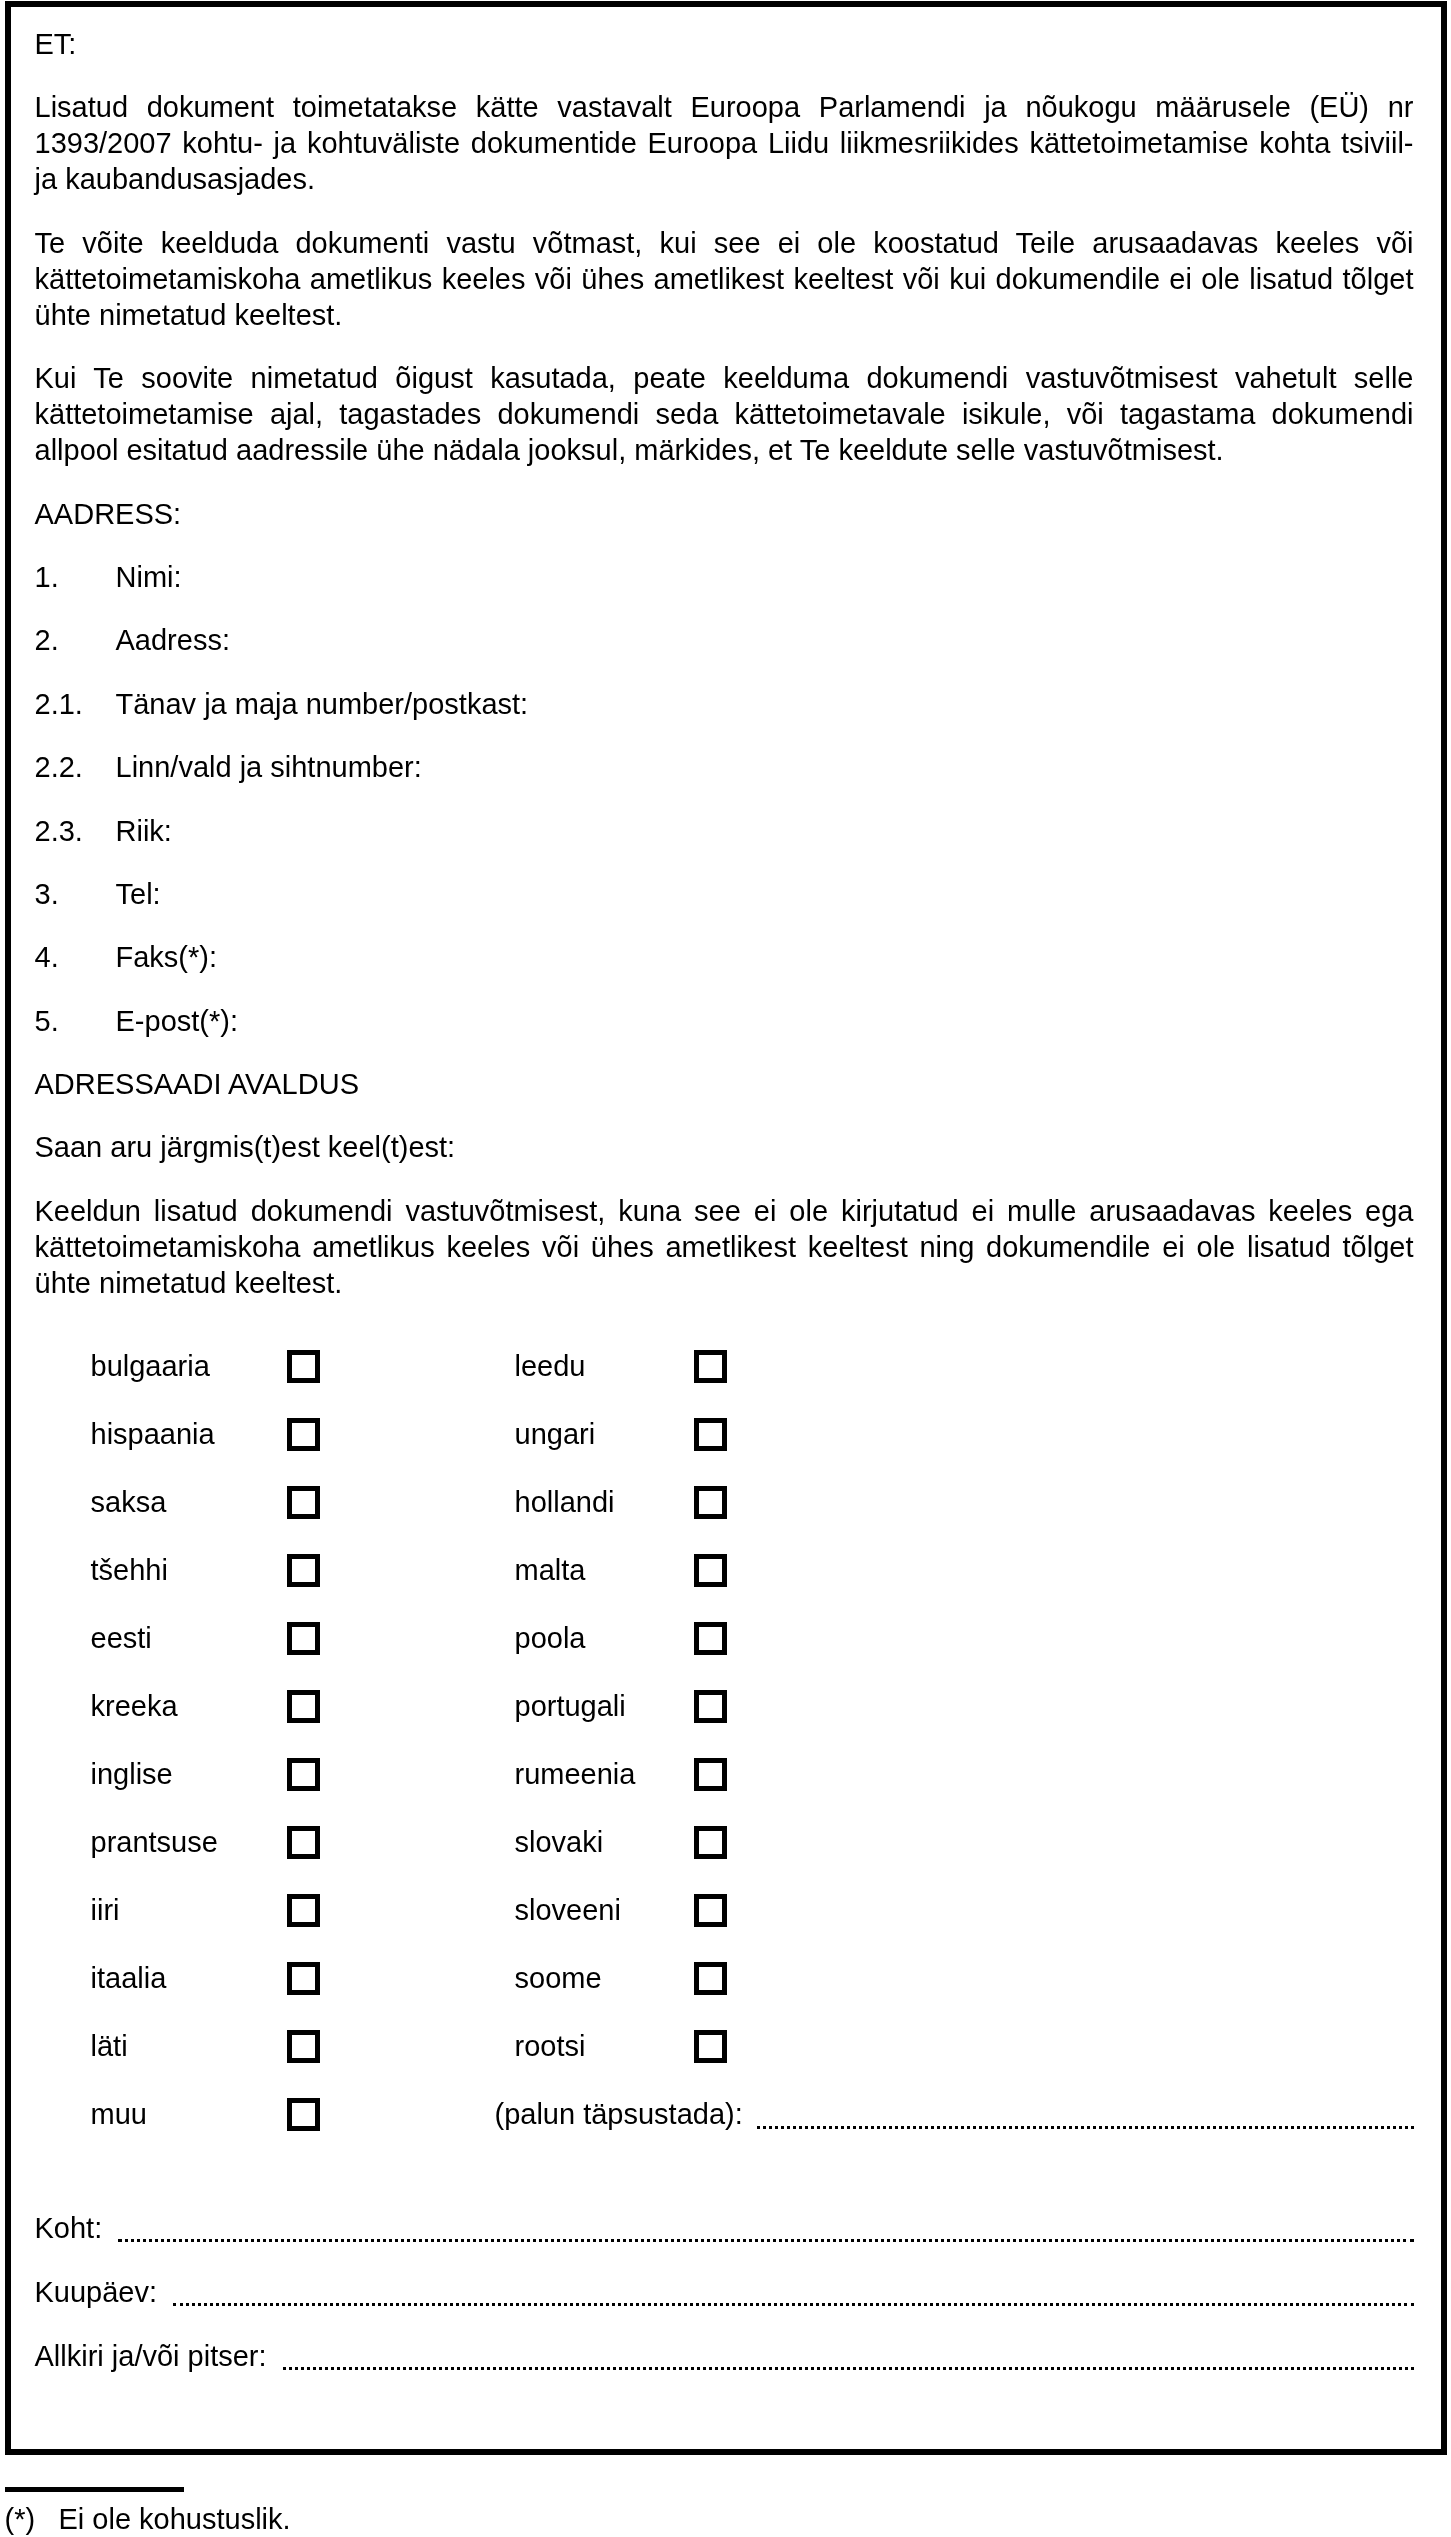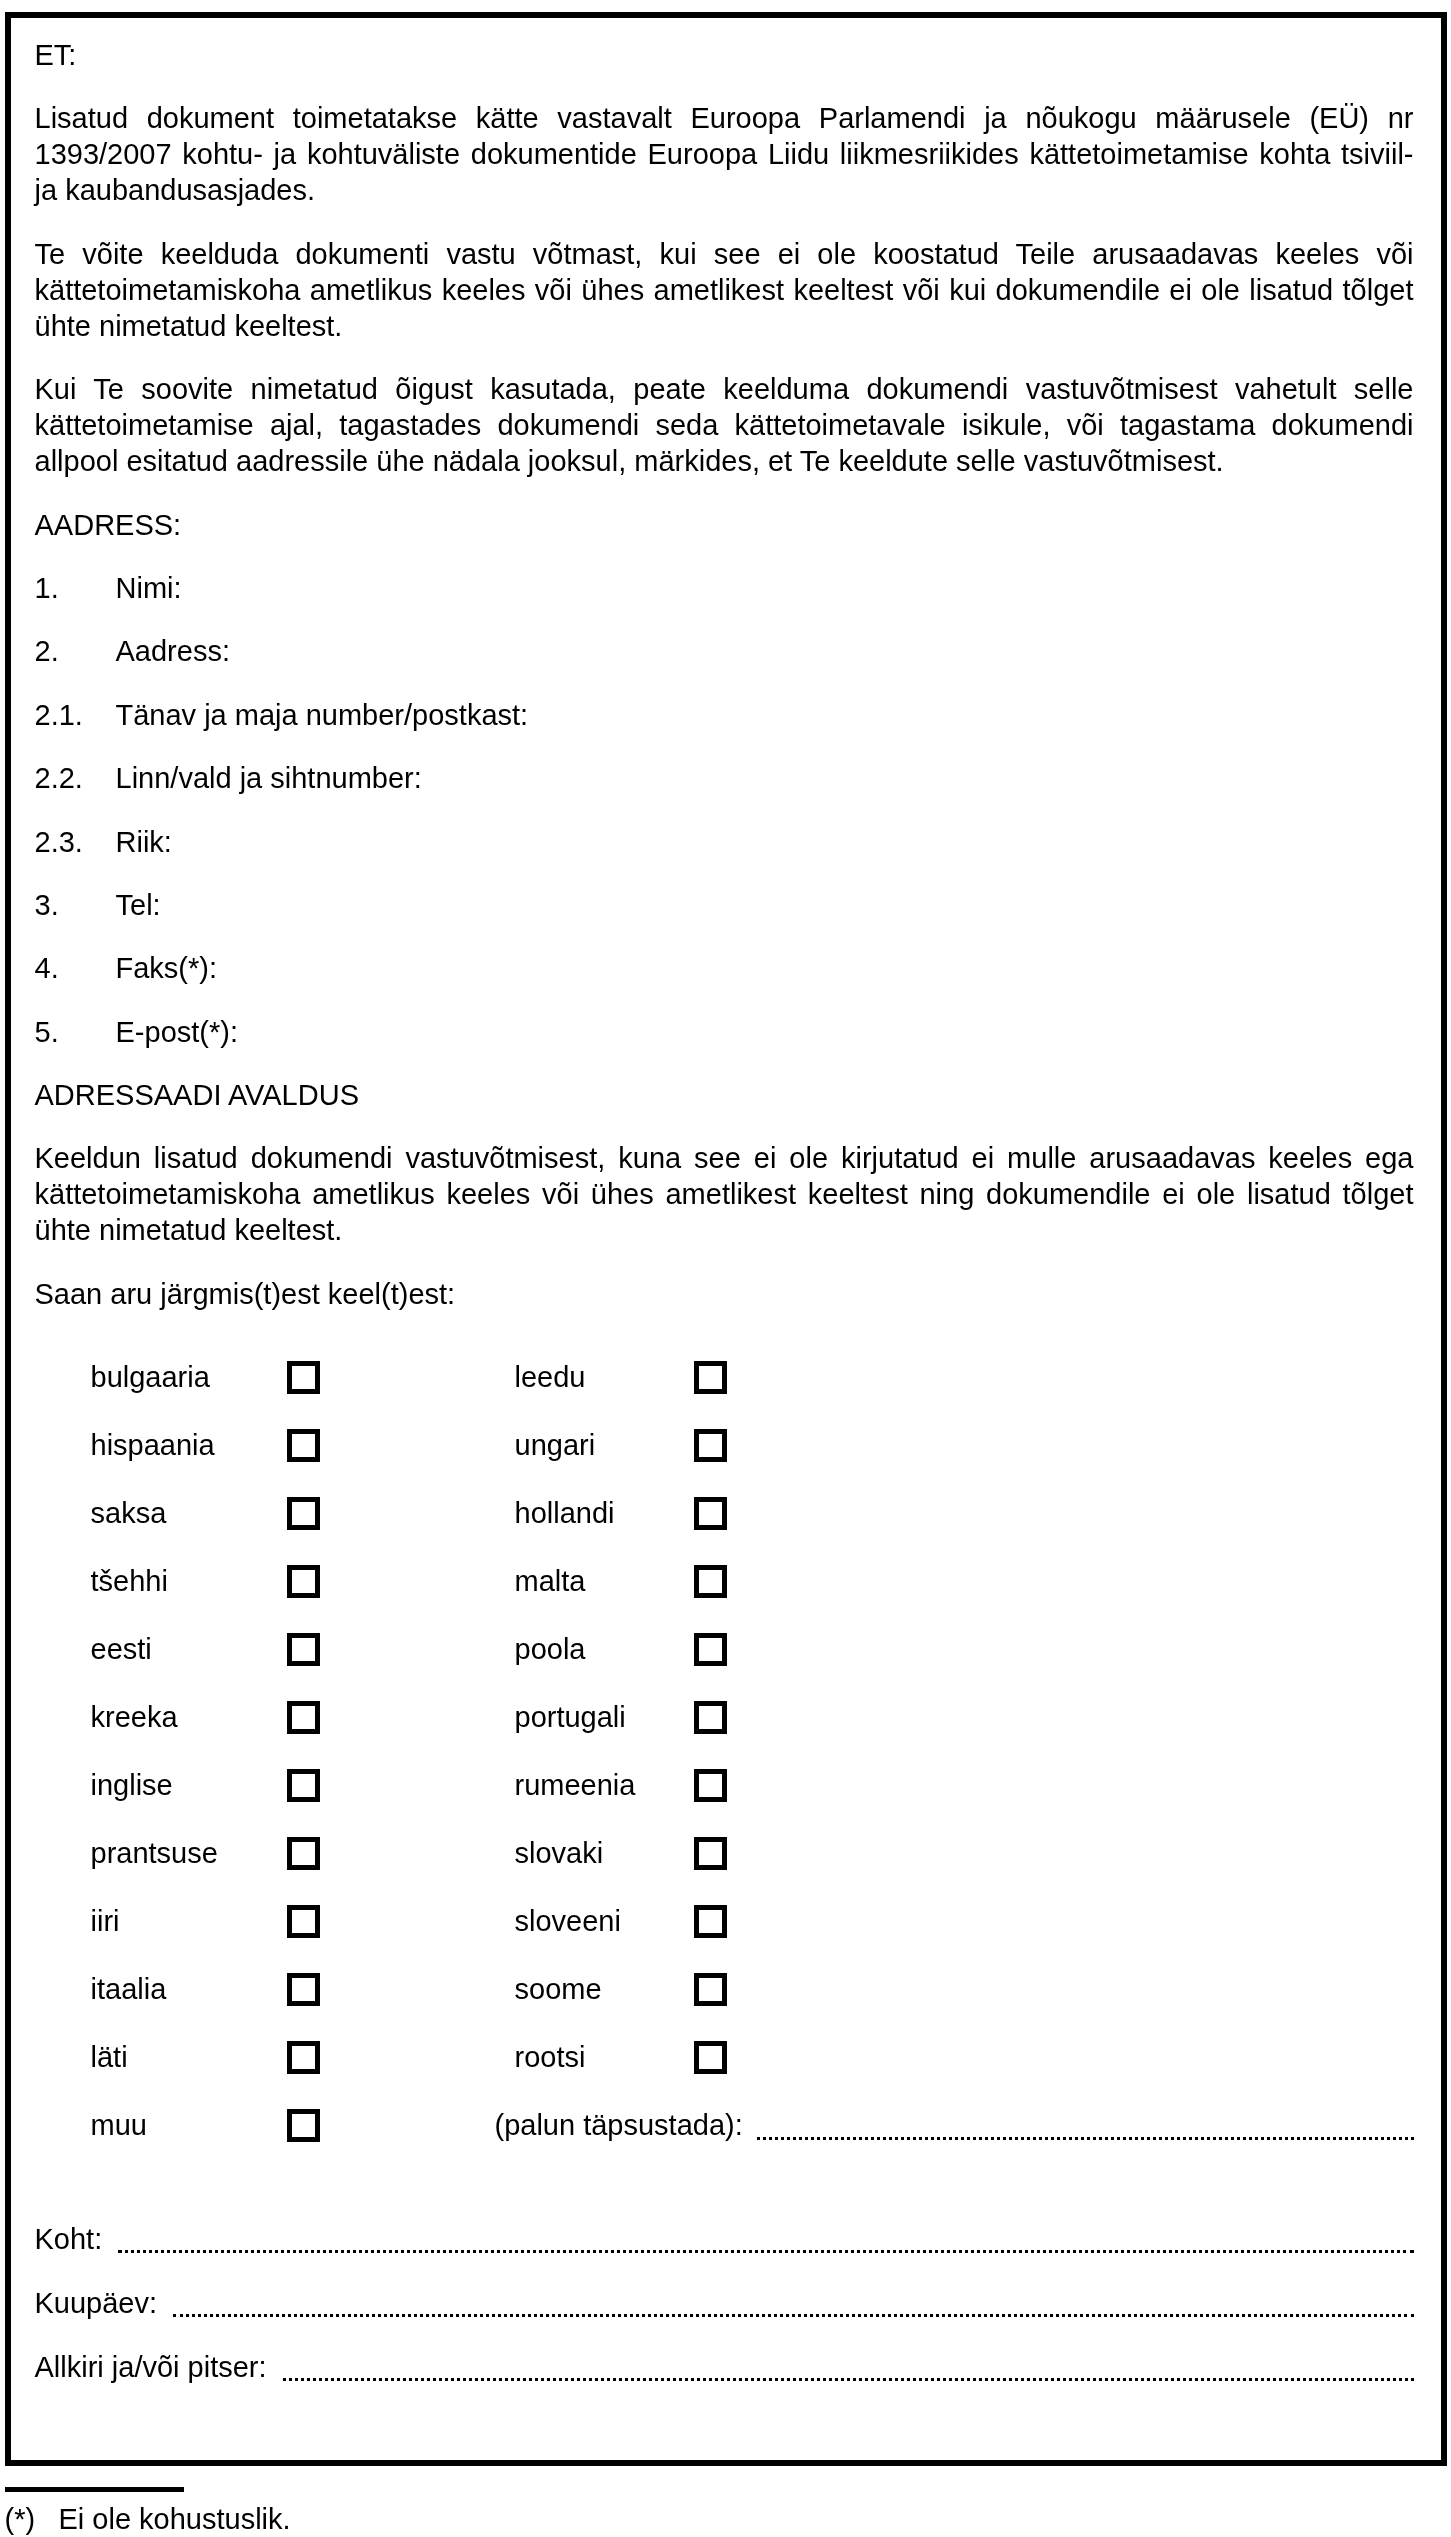--- a/index.html
+++ b/index.html
@@ -4,21 +4,21 @@
 <style>
   html, body { margin: 0; padding: 0; }
   body {
     width: 1451px; height: 2538px;
     background: #ffffff; color: #000000;
     font-family: "Liberation Sans", sans-serif;
     font-size: 29px; line-height: 36px;
     position: relative; overflow: hidden;
   }
   .form-box {
-    position: absolute; left: 4.5px; top: 12px;
+    position: absolute; left: 4.5px; top: 1px;
     width: 1442px; height: 2454px;
     border: 6.4px solid #000; box-sizing: border-box;
     background: #fff;
   }
   .content { padding: 19px 27px 0 24px; }
   .block { margin: 27.4px 0 0 0; }
   .first { margin-top: 0; }
   .justify { text-align: justify; }
   .list-row { margin-top: 27.4px; }
   .num { display: inline-block; width: 81px; }
@@ -81,23 +81,23 @@
     </div>
     <div class="list-row">
       <span class="num">4.</span><span>Faks(*):</span>
     </div>
     <div class="list-row">
       <span class="num">5.</span><span>E-post(*):</span>
     </div>
 
     <p class="block">ADRESSAADI AVALDUS</p>
 
+    <p class="block">Saan aru järgmis(t)est keel(t)est:</p>
+
     <p class="block justify">Keeldun lisatud dokumendi vastuvõtmisest, kuna see ei ole kirjutatud ei mulle arusaadavas keeles ega kättetoimetamiskoha ametlikus keeles või ühes ametlikest keeltest ning dokumendile ei ole lisatud tõlget ühte nimetatud keeltest.</p>
-
-    <p class="block">Saan aru järgmis(t)est keel(t)est:</p>
 
     <div class="cb-row first-cb">
       <span class="cb-label lbl1">bulgaaria</span>
       <span class="checkbox box1"></span>
       <span class="cb-label lbl2">leedu</span>
       <span class="checkbox box2"></span>
     </div>
     <div class="cb-row">
       <span class="cb-label lbl1">hispaania</span>
       <span class="checkbox box1"></span>

